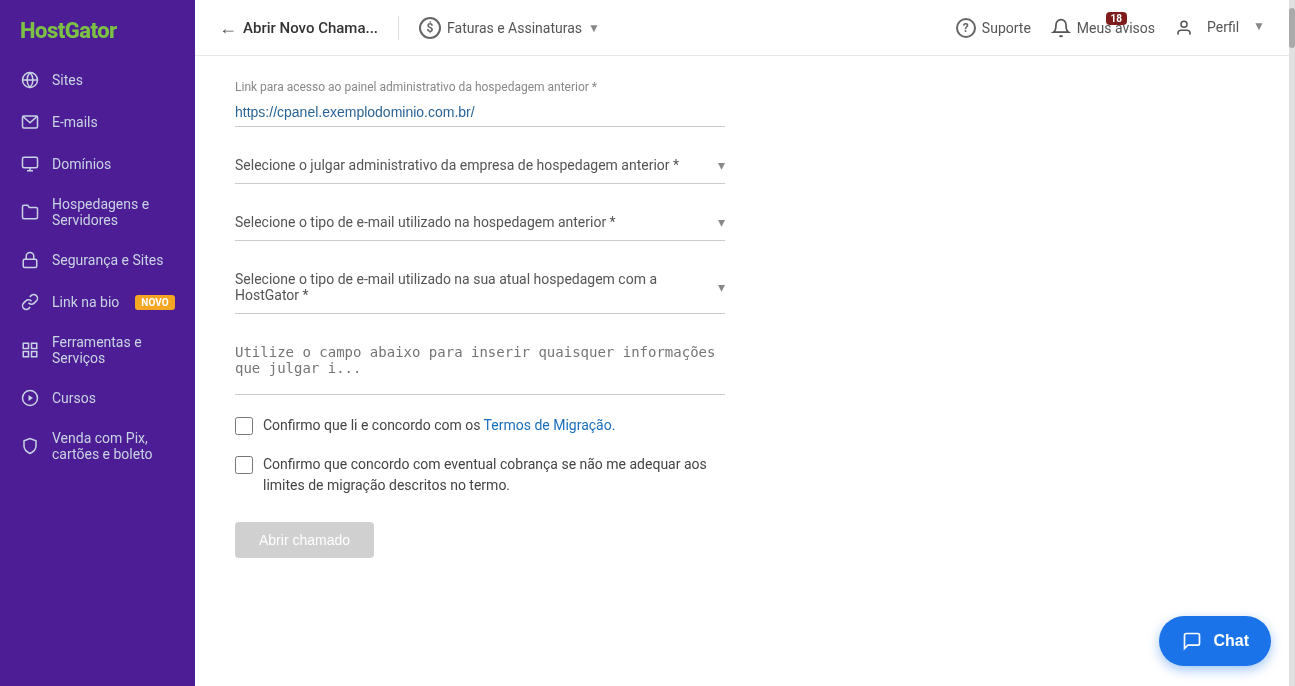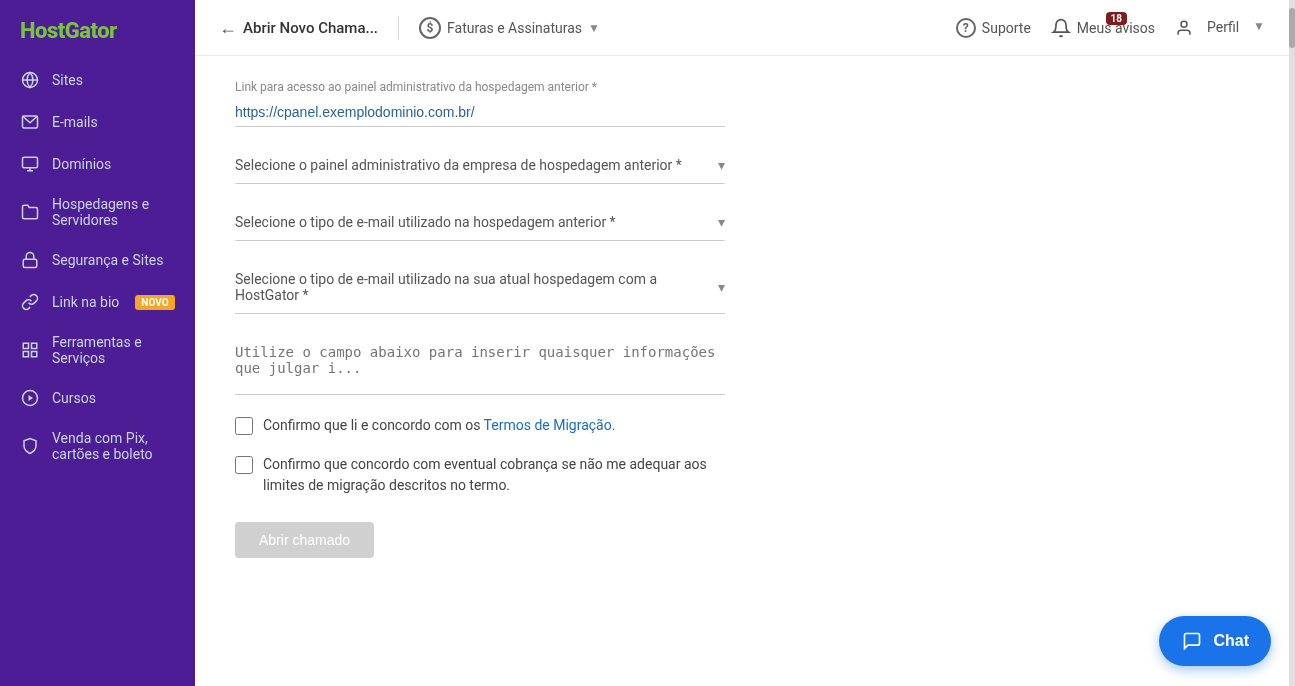--- a/index.html
+++ b/index.html
@@ -416,21 +416,21 @@
 
     
     <div class="form-field">
       <label>Link para acesso ao painel administrativo da hospedagem anterior *</label>
       <input class="form-input" type="text" value="https://cpanel.exemplodominio.com.br/" style="">
     </div>
 
     
     <div class="form-field">
       <div class="form-select-wrapper">
-        <span class="form-select-label">Selecione o painel administrativo da empresa de hospedagem anterior *</span>
+        <span class="form-select-label">Selecione o julgar administrativo da empresa de hospedagem anterior *</span>
         <span class="form-select-arrow">▾</span>
       </div>
     </div>
 
     
     <div class="form-field">
       <div class="form-select-wrapper">
         <span class="form-select-label">Selecione o tipo de e-mail utilizado na hospedagem anterior *</span>
         <span class="form-select-arrow">▾</span>
       </div>

